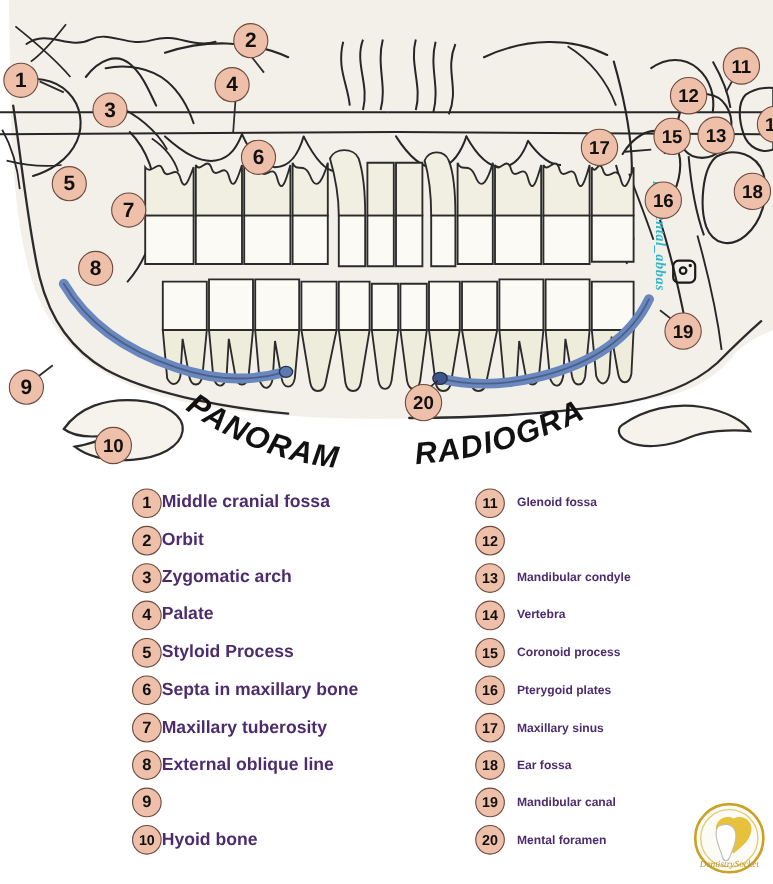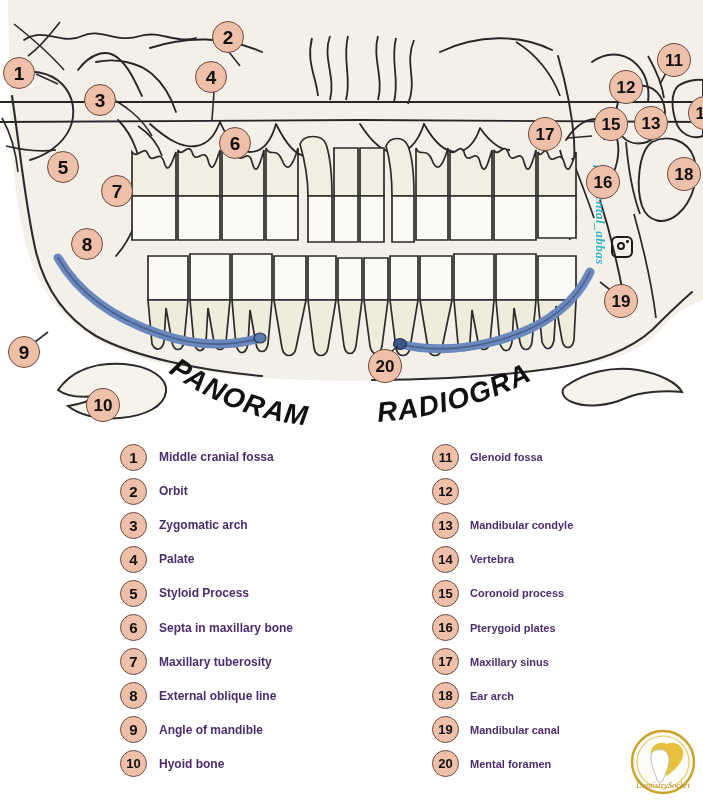--- a/index.html
+++ b/index.html
@@ -67,23 +67,22 @@
   .legend-row{
     display:flex;align-items:center;height:34.1px;
   }
   .legend-row .marker{
     position:relative;flex:0 0 auto;
     width:27px;height:27px;font-size:15px;
     border-width:1.5px;
   }
   .legend-row.two .marker{font-size:13px;}
   .legend-label{
-    margin-left:12px;
     color:#4d2c6e;
-    font-size:12px;
+    font-size:16px;
     font-weight:bold;
     white-space:nowrap;
     font-family:"Liberation Sans", sans-serif;
   }
   #col-right .legend-label{font-size:11px;margin-left:11px;}
 
   
   #ds-logo{
     position:absolute;right:4px;bottom:6px;width:72px;height:72px;z-index:21;
   }
@@ -339,21 +338,20 @@
       <div class="legend-row">
         <div class="marker">7</div>
         <div class="legend-label">Maxillary tuberosity</div>
       </div>
       <div class="legend-row">
         <div class="marker">8</div>
         <div class="legend-label">External  oblique  line</div>
       </div>
       <div class="legend-row">
         <div class="marker">9</div>
-        <div class="legend-label">Angle of mandible</div>
       </div>
       <div class="legend-row two">
         <div class="marker">10</div>
         <div class="legend-label">Hyoid bone</div>
       </div>
     </div>
   <div class="legend-col" id="col-right">
       <div class="legend-row two">
         <div class="marker">11</div>
         <div class="legend-label">Glenoid fossa</div>
@@ -376,21 +374,21 @@
       <div class="legend-row two">
         <div class="marker">16</div>
         <div class="legend-label">Pterygoid plates</div>
       </div>
       <div class="legend-row two">
         <div class="marker">17</div>
         <div class="legend-label">Maxillary sinus</div>
       </div>
       <div class="legend-row two">
         <div class="marker">18</div>
-        <div class="legend-label">Ear arch</div>
+        <div class="legend-label">Ear fossa</div>
       </div>
       <div class="legend-row two">
         <div class="marker">19</div>
         <div class="legend-label">Mandibular  canal</div>
       </div>
       <div class="legend-row two">
         <div class="marker">20</div>
         <div class="legend-label">Mental foramen</div>
       </div>
     </div>

